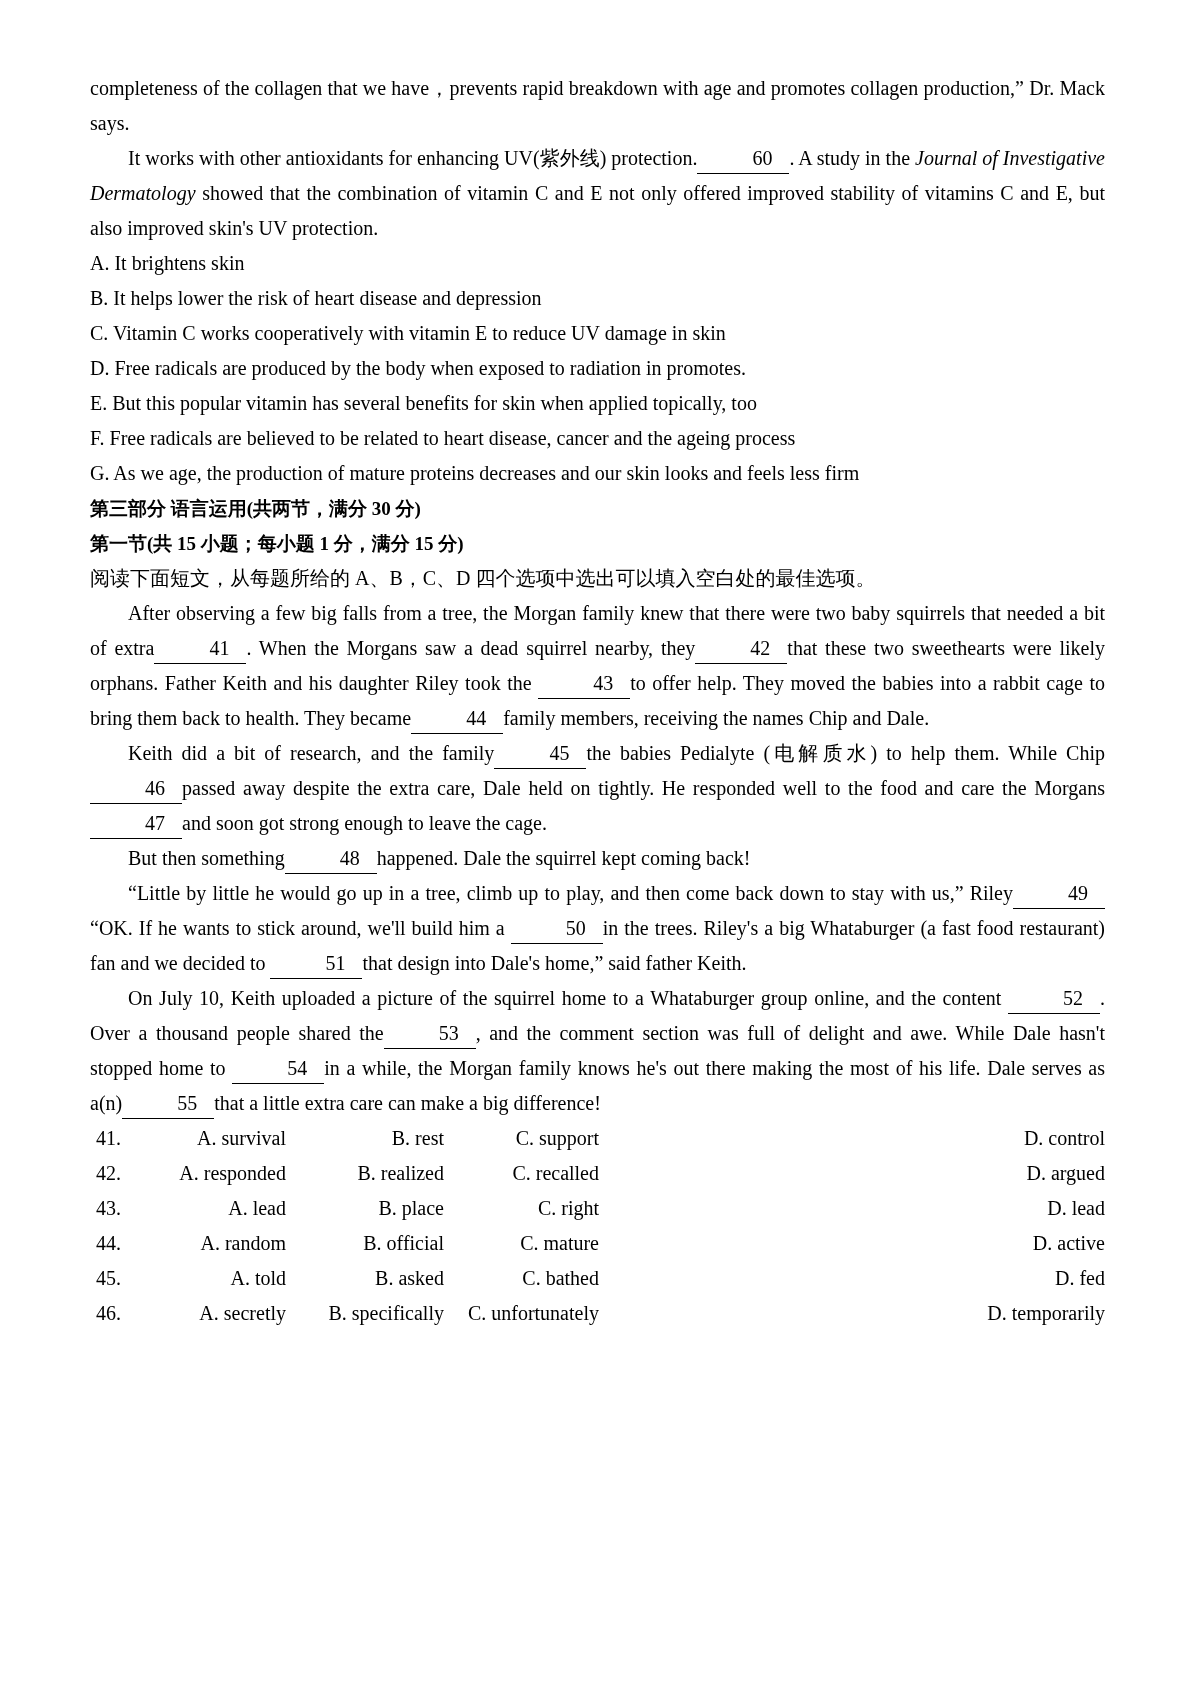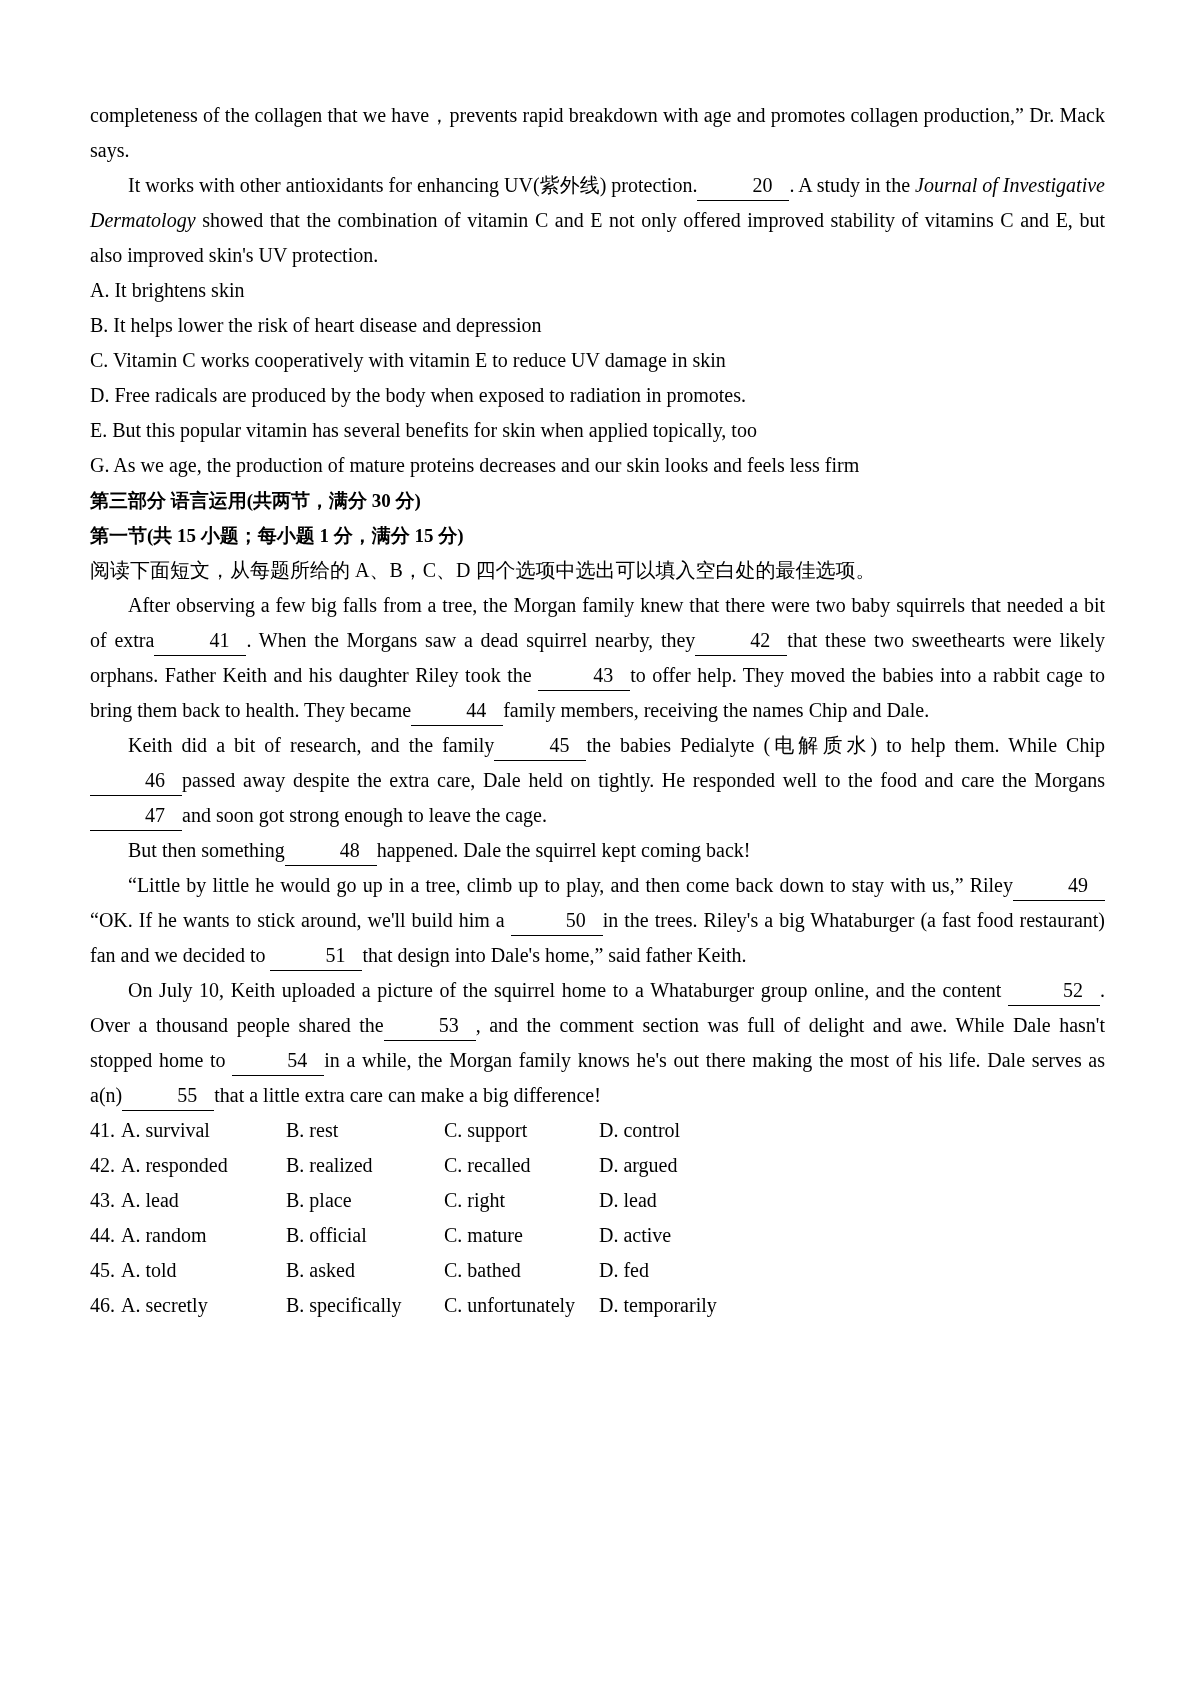--- a/index.html
+++ b/index.html
@@ -1,54 +1,55 @@
 <!DOCTYPE html>
 <html><head>
 <meta charset="utf-8">
 <style>
   html,body{margin:0;padding:0;background:#ffffff;}
   .page{
     width:1200px;
     min-height:1698px;
     box-sizing:border-box;
-    padding:98px 95px 60px 90px;
+    padding:71px 95px 60px 90px;
     background:#ffffff;
     color:#000;
     font-family:"Liberation Serif","DejaVu Serif",serif;
     font-size:20px;
     line-height:35px;
   }
   .para{margin:0;text-align:justify;}
   .indent{text-indent:38px;}
   .h-cn{margin:0;font-weight:bold;font-size:19px;line-height:35px;text-align:left;}
   em{font-style:italic;}
   .blank{
     display:inline-block;
     min-width:92px;
     text-align:center;
     border-bottom:1.2px solid #000;
     line-height:29px;
   }
-  .mc-table{margin-top:0;}
+  .mc-table{margin-top:0;text-align:right;}
   .mc-row{display:grid;grid-template-columns:31px 165px 158px 155px 1fr;}
   .mc-num,.mc-cell{line-height:35px;white-space:nowrap;}
 </style>
 </head>
 <body>
 
 <div class="page">
   <p class="para">completeness of the collagen that we have，prevents rapid breakdown with age and promotes collagen production,” Dr. Mack says.</p>
-  <p class="para indent">It works with other antioxidants for enhancing UV(紫外线) protection.<span class="blank">20</span>. A study in the <em>Journal of Investigative Dermatology</em> showed that the combination of vitamin C and E not only offered improved stability of vitamins C and E, but also improved skin's UV protection.</p>
+  <p class="para indent">It works with other antioxidants for enhancing UV(紫外线) protection.<span class="blank">60</span>. A study in the <em>Journal of Investigative Dermatology</em> showed that the combination of vitamin C and E not only offered improved stability of vitamins C and E, but also improved skin's UV protection.</p>
 
   <div id="seven-options">
       <p class="para">A. It brightens skin</p>
       <p class="para">B. It helps lower the risk of heart disease and depression</p>
       <p class="para">C. Vitamin C works cooperatively with vitamin E to reduce UV damage in skin</p>
       <p class="para">D. Free radicals are produced by the body when exposed to radiation in promotes.</p>
       <p class="para">E. But this popular vitamin has several benefits for skin when applied topically, too</p>
+      <p class="para">F. Free radicals are believed to be related to heart disease, cancer and the ageing process</p>
       <p class="para">G. As we age, the production of mature proteins decreases and our skin looks and feels less firm</p>
     </div>
 
   <p class="h-cn">第三部分  语言运用(共两节，满分 30 分)</p>
   <p class="h-cn">第一节(共 15 小题；每小题 1 分，满分 15 分)</p>
   <p class="para">阅读下面短文，从每题所给的 A、B，C、D 四个选项中选出可以填入空白处的最佳选项。</p>
 
   <p class="para indent">After observing a few big falls from a tree, the Morgan family knew that there were two baby squirrels that needed a bit of extra<span class="blank">41</span>. When the Morgans saw a dead squirrel nearby, they<span class="blank">42</span>that these two sweethearts were likely orphans. Father Keith and his daughter Riley took the <span class="blank">43</span>to offer help. They moved the babies into a rabbit cage to bring them back to health. They became<span class="blank">44</span>family members, receiving the names Chip and Dale.</p>
   <p class="para indent">Keith did a bit of research, and the family<span class="blank">45</span>the babies Pedialyte (电解质水) to help them. While Chip <span class="blank">46</span>passed away despite the extra care, Dale held on tightly. He responded well to the food and care the Morgans <span class="blank">47</span>and soon got strong enough to leave the cage.</p>
   <p class="para indent">But then something<span class="blank">48</span>happened. Dale the squirrel kept coming back!</p>

